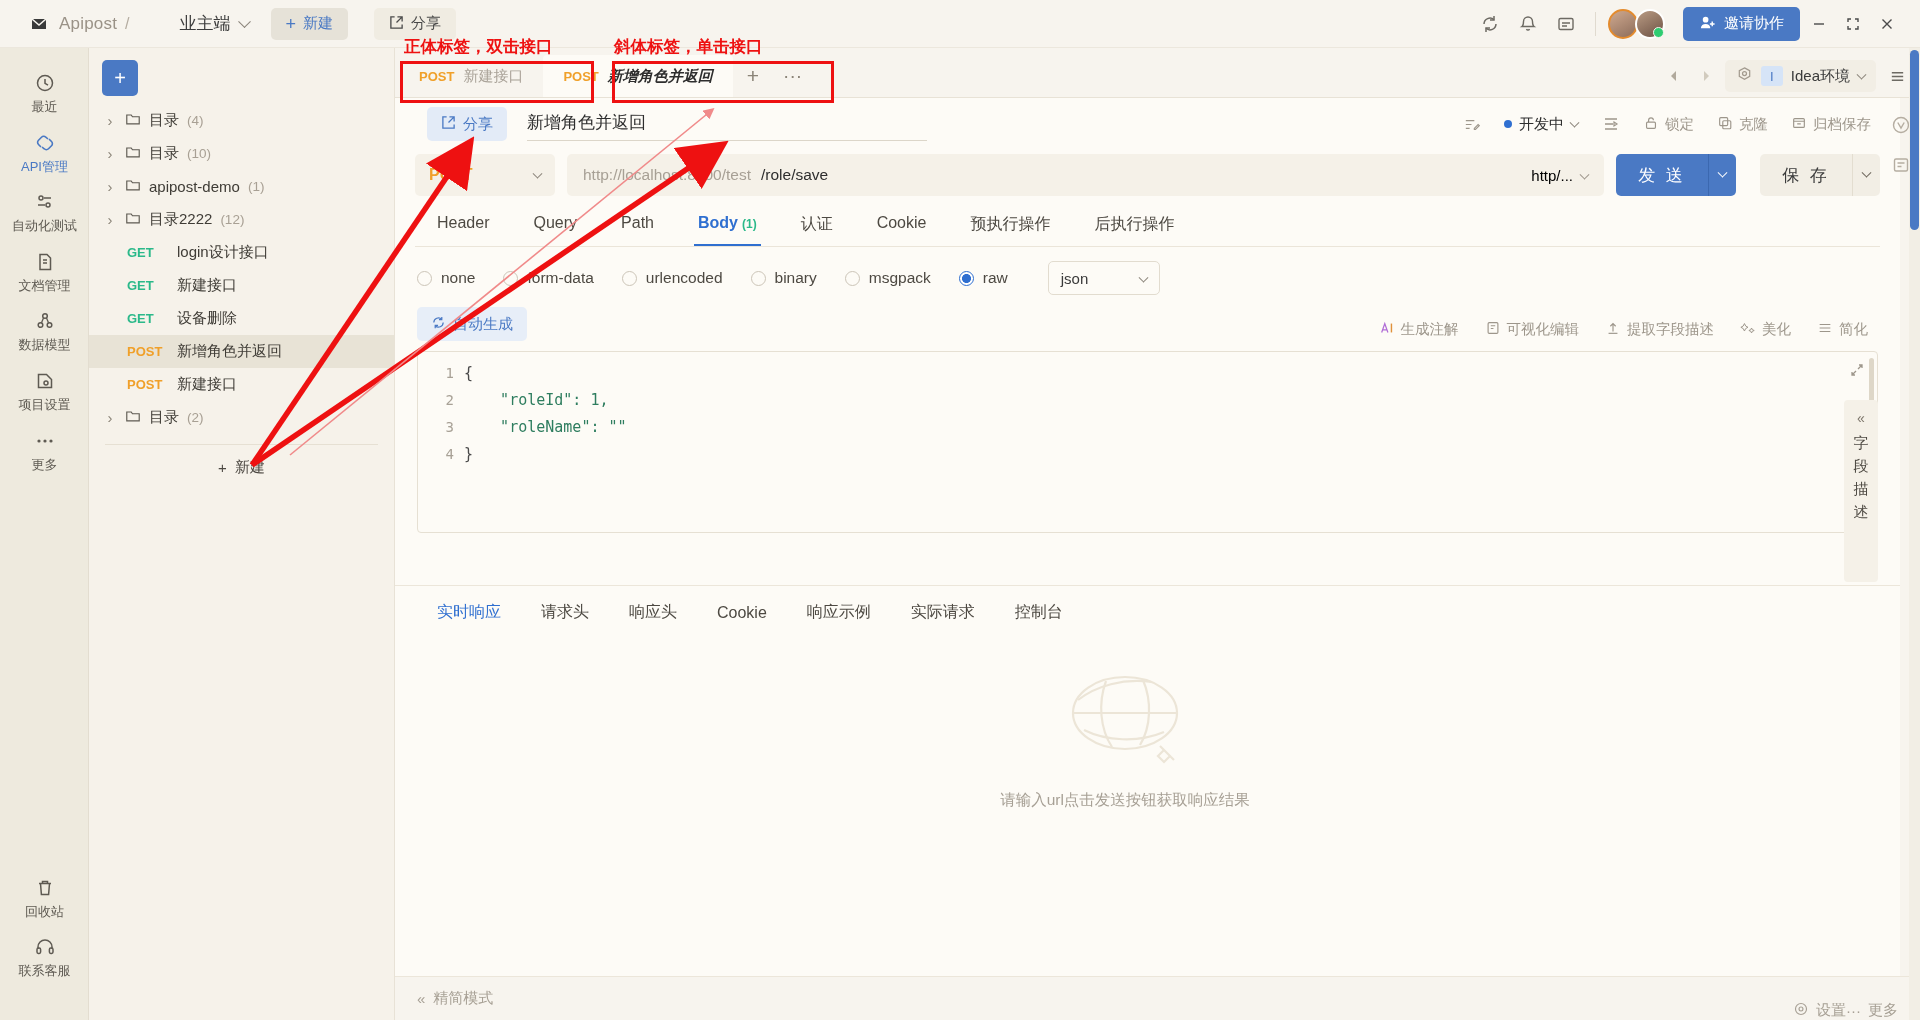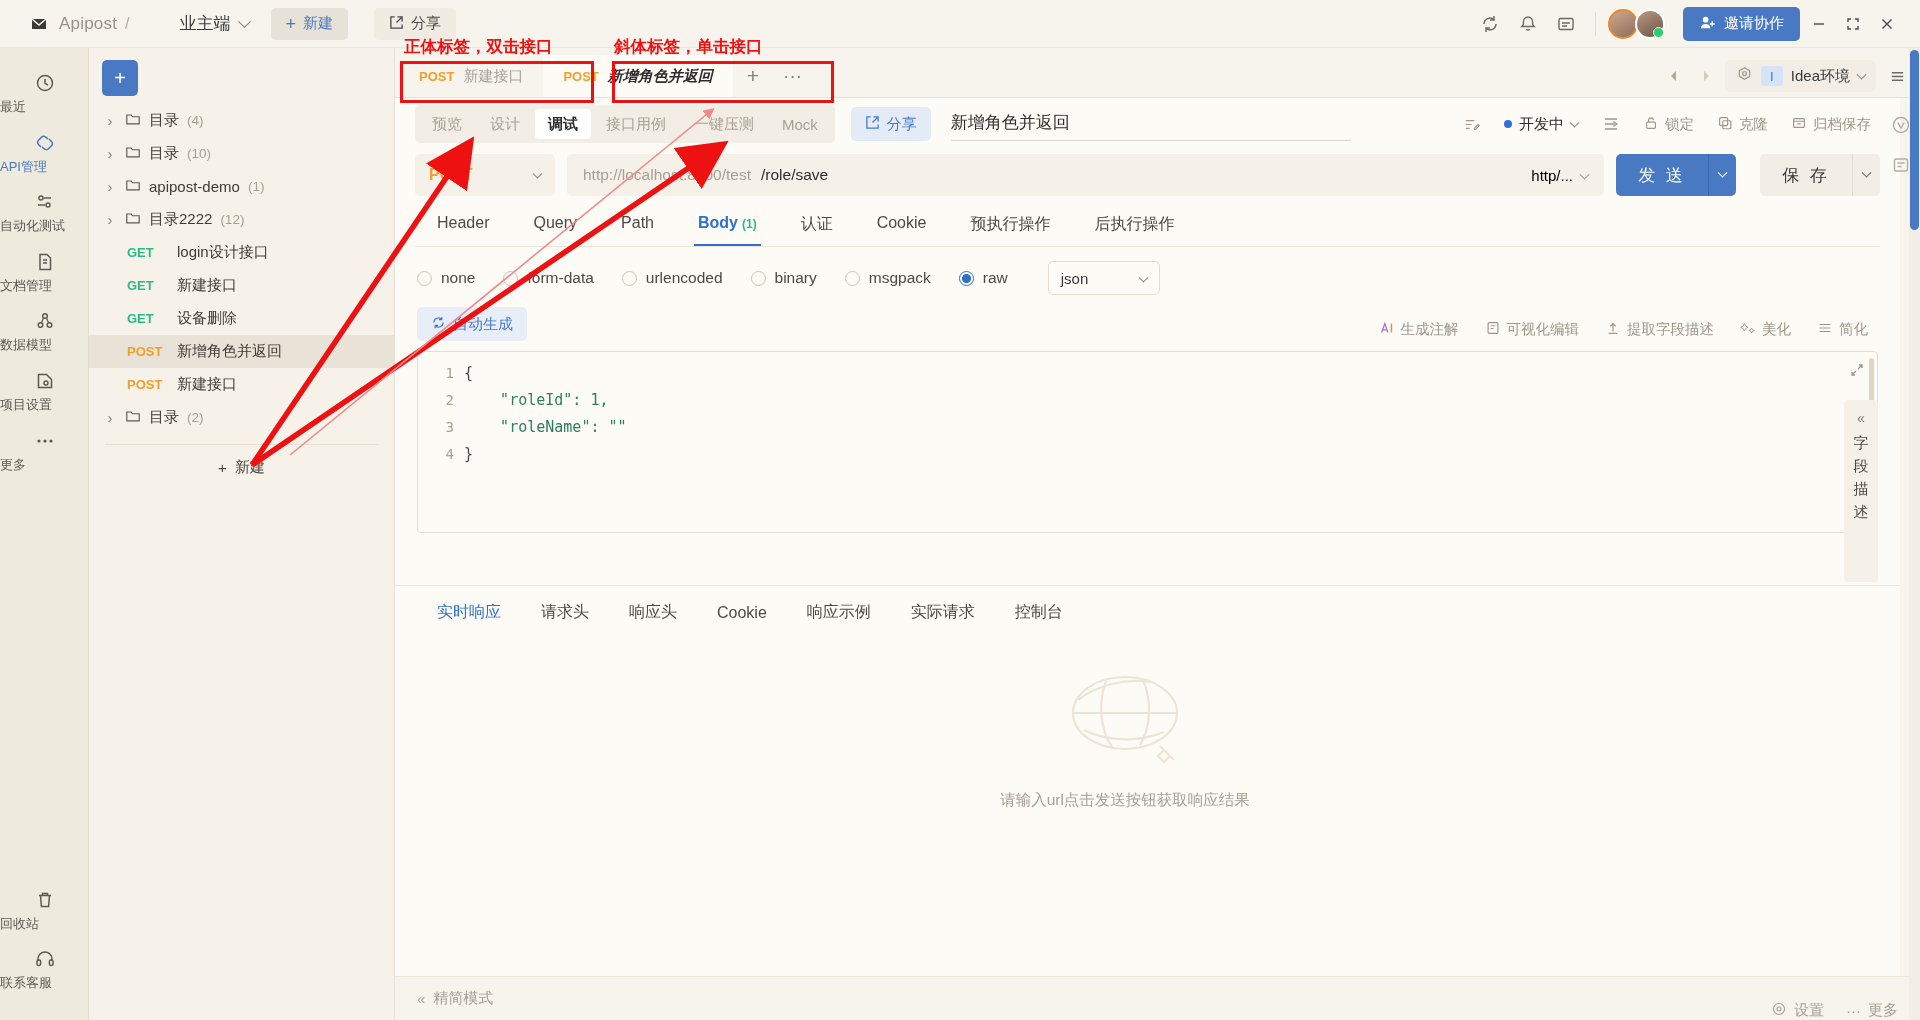--- a/index.html
+++ b/index.html
@@ -68,27 +68,27 @@
   }
   .win-btn { width: 30px; height: 30px; display:flex; align-items:center;justify-content:center; color:#4a4a4a; cursor:pointer;}
 
   
   #rail {
     position: absolute; top: 48px; left: 0; width: 89px; height: 972px;
     background: #eeeade; border-right: 1px solid #e3ddd0;
     padding-top: 14px;
   }
   .rail-item {
-    width: 89px; padding: 9px 0 7px; text-align: left; cursor: pointer;
+    width: 89px; padding: 9px 0 7px; text-align: center; cursor: pointer;
     color: #5e5a52;
   }
   .rail-item .ri-ic { height: 24px; display:flex;align-items:center;justify-content:center;margin-bottom:4px;}
   .rail-item .ri-lb { font-size: 13px; line-height: 1.2; }
   .rail-item.active { color: #4a79c4; }
-  #rail-bottom { position: absolute; bottom: 22px; left: 0; width: 89px; }
+  #rail-bottom { position: absolute; bottom: 34px; left: 0; width: 89px; }
 
   
   #tree {
     position: absolute; top: 48px; left: 89px; width: 306px; height: 972px;
     background: #f6f2ea; border-right: 1px solid #e8e2d6;
   }
   #tree-search { display: flex; align-items: center; gap: 8px; padding: 12px 13px 8px; }
   .search-box {
     flex: 1; height: 36px; background: #e9e4d9; border-radius: 5px;
     display: flex; align-items: center; padding: 0 10px; gap: 7px;
@@ -281,21 +281,21 @@
   #rrail-icons { position:absolute; right: 6px; top: 112px; display:flex;flex-direction:column;gap:14px; }
   .rr-ic { width: 26px;height:26px;display:flex;align-items:center;justify-content:center;color:#9d968b;cursor:pointer;}
 
   
   #bottombar {
     position: absolute; left: 395px; bottom: 0; width: 1525px; height: 44px;
     background:#f7f4ee; border-top: 1px solid #ece6da;
     display:flex; align-items:center; padding: 0 22px;
   }
   #bb-simple { display:flex;align-items:center;gap:8px;font-size:15px;color:#a7a095;cursor:pointer;}
-  .bb-right{margin-left:auto;display:flex;align-items:flex-end;gap:22px;margin-top:24px;}
+  .bb-right{margin-left:auto;display:flex;align-items:flex-end;margin-top:24px;}
   .bb-item{display:flex;align-items:center;gap:7px;font-size:15px;color:#a7a095;cursor:pointer;}
 
   
   #rscroll { position:absolute; right:1px; top: 50px; width: 9px; height: 180px; background:#4a79c4; border-radius:5px;}
   #rscroll-track { position:absolute; right:0; top:48px; width:11px; height: 972px; background:#f2eee5;}
 
   
   .anno-text {
     position:absolute; color:#ee1111; font-size:16.5px; font-weight:600; white-space:nowrap;
   }
@@ -590,28 +590,20 @@
       <svg width="17" height="17" viewBox="0 0 18 18">
           <path d="M3 5h12M3 9h12M3 13h12" stroke="#6d6a63" stroke-width="1.4"></path>
         </svg>
     </div>
   </div>
 </div>
 
 <div id="main">
 
   <div id="subhead">
-    <div class="seg">
-      <div class="sg">预览</div>
-      <div class="sg">设计</div>
-      <div class="sg on">调试</div>
-      <div class="sg">接口用例</div>
-      <div class="sg">一键压测</div>
-      <div class="sg">Mock</div>
-    </div>
     <div id="btn-share2">
       <span>
         <svg width="15" height="15" viewBox="0 0 16 16">
             <path d="M6 2H2v12h12v-4" fill="none" stroke="#4a79c4" stroke-width="1.4"></path>
             <path d="M9 2h5v5M14 2L8 8" fill="none" stroke="#4a79c4" stroke-width="1.4"></path>
           </svg>
       </span>
       <span>分享</span>
     </div>
     <div id="api-title">新增角色并返回</div>

